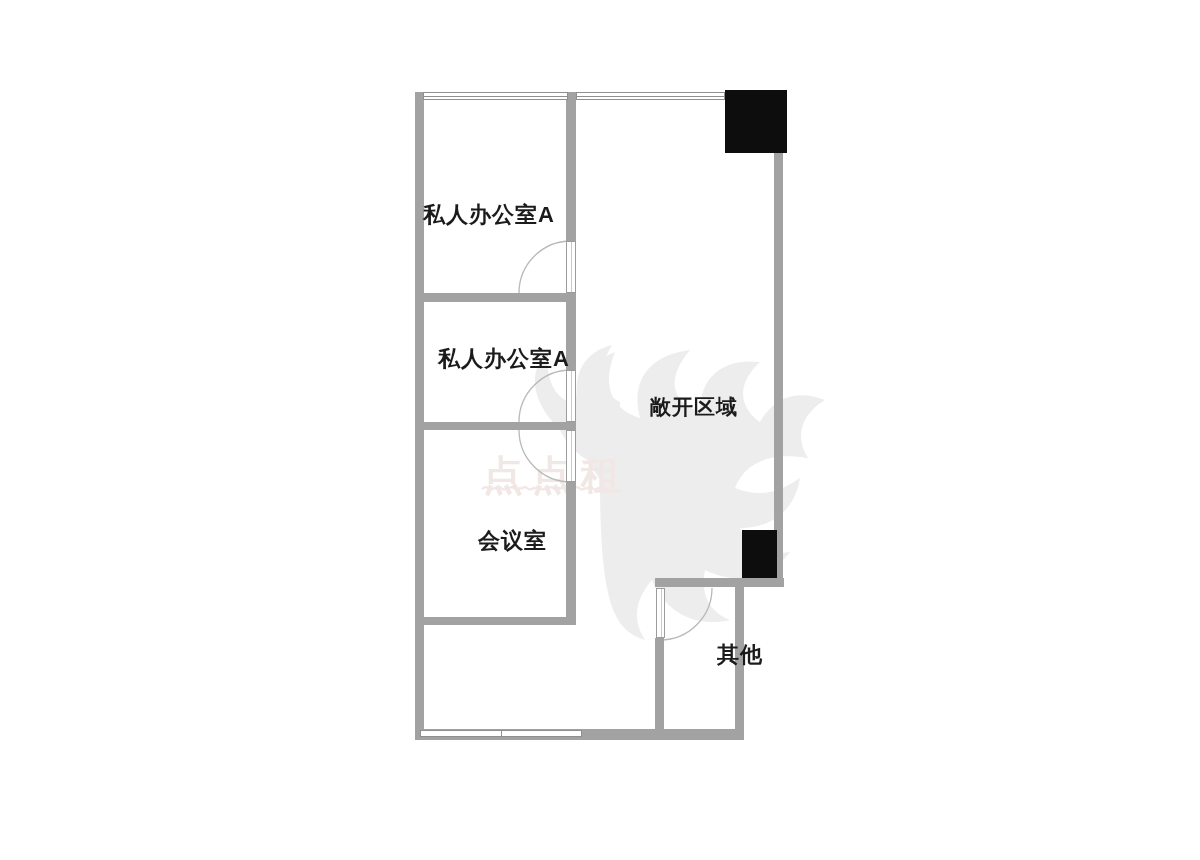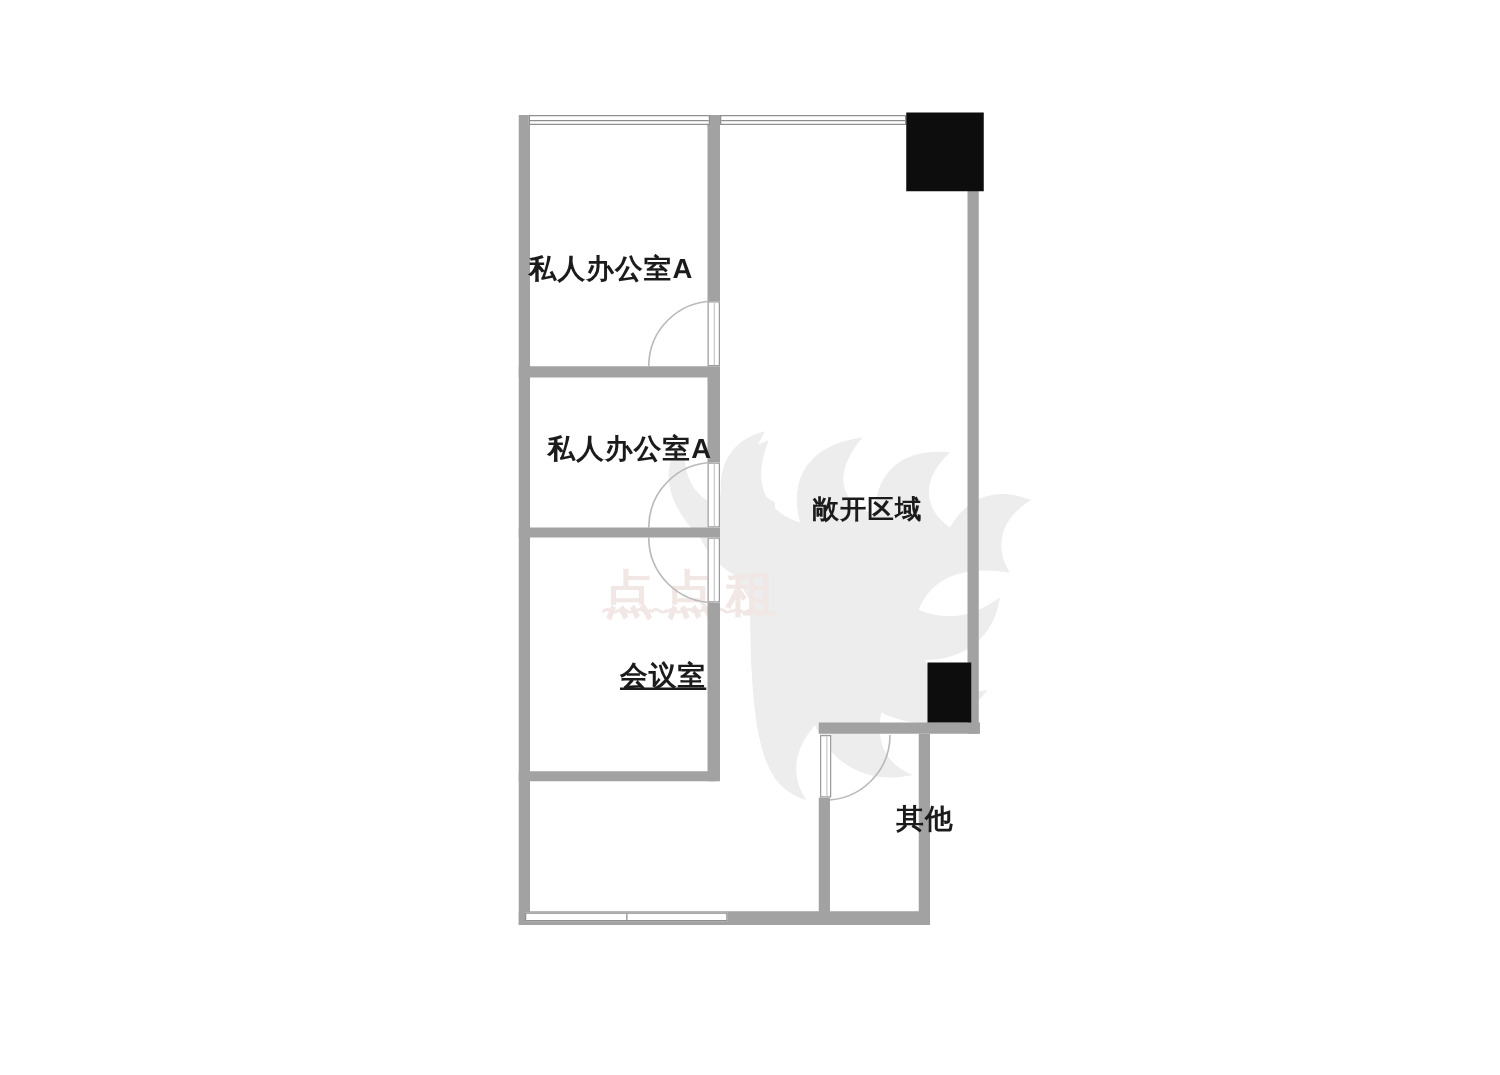--- a/index.html
+++ b/index.html
@@ -84,16 +84,16 @@
   <div class="wall" style="left:735px;top:587px;width:9px;height:153px;"></div>
 
   <div class="door-leaf" style="left:566px;top:241px;width:10px;height:52px;"></div>
   <div class="door-leaf" style="left:566px;top:370px;width:10px;height:52px;"></div>
   <div class="door-leaf" style="left:566px;top:430px;width:10px;height:52px;"></div>
   <div class="door-leaf" style="left:656px;top:588px;width:9px;height:50px;"></div>
 
   <div class="room-label" style="left:423px;top:200px;">私人办公室A</div>
   <div class="room-label" style="left:438px;top:344px;">私人办公室A</div>
   <div class="room-label big" style="left:606px;top:393px;margin-left:44px;">敞开区域</div>
-  <div class="room-label" style="left:496px;top:526px;text-decoration:underline;">会议室</div>
+  <div class="room-label" style="left:478px;top:526px;">会议室</div>
   <div class="room-label" style="left:682px;top:640px;margin-left:35px;">其他</div>
 
 </div>
 
 </body></html>

